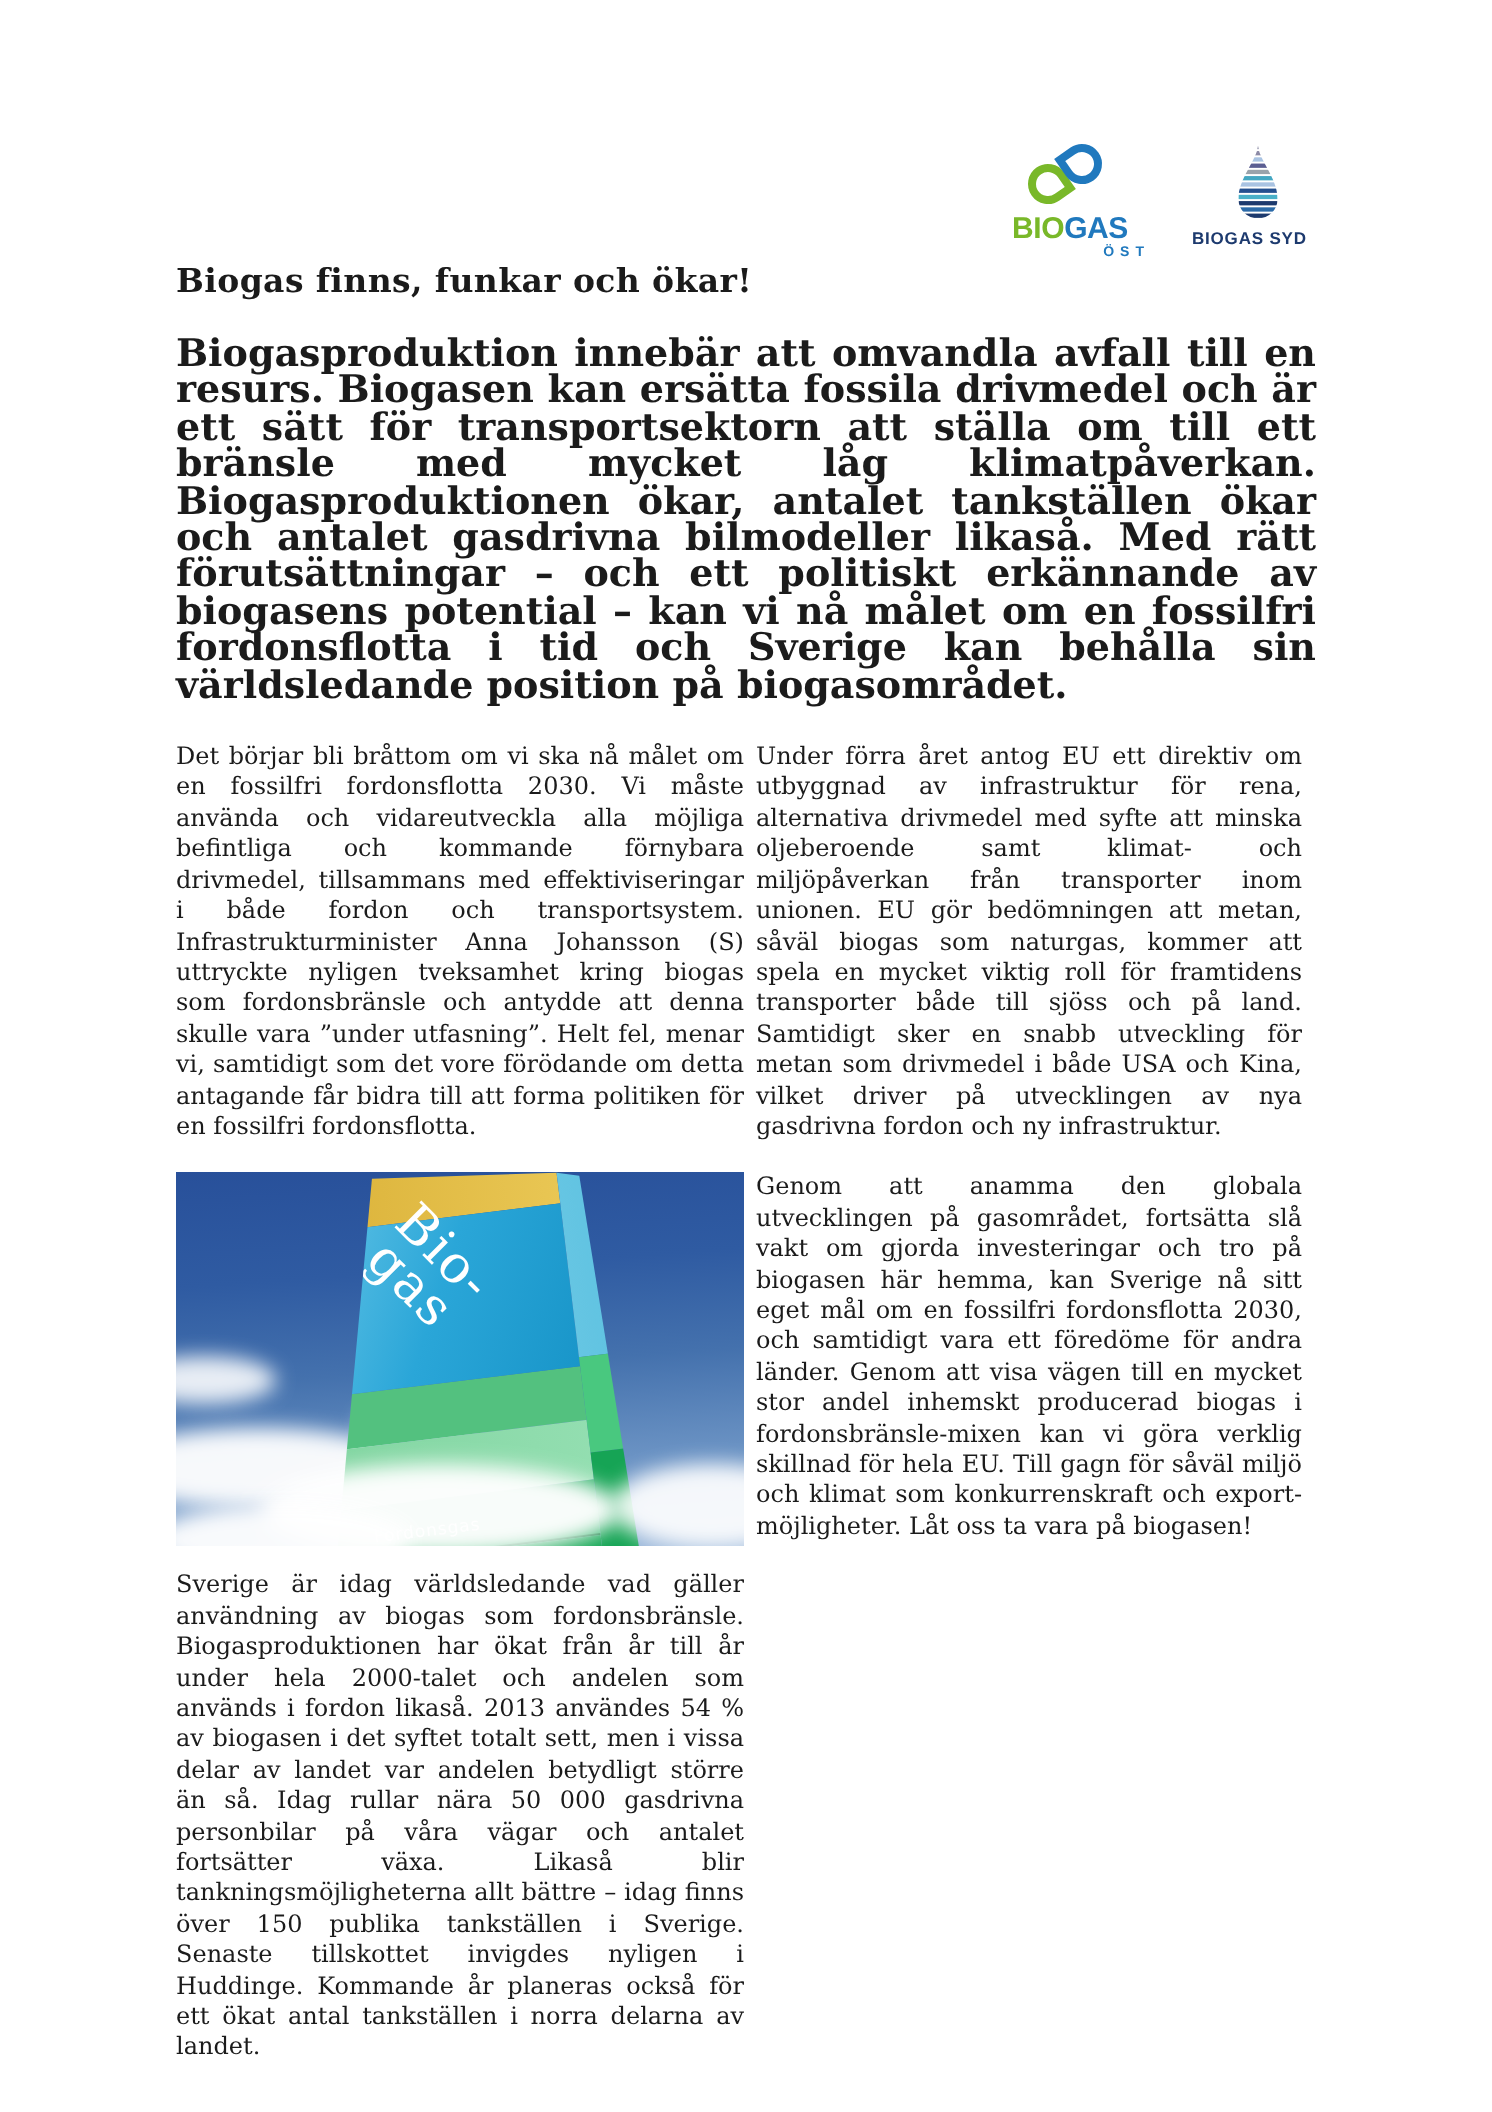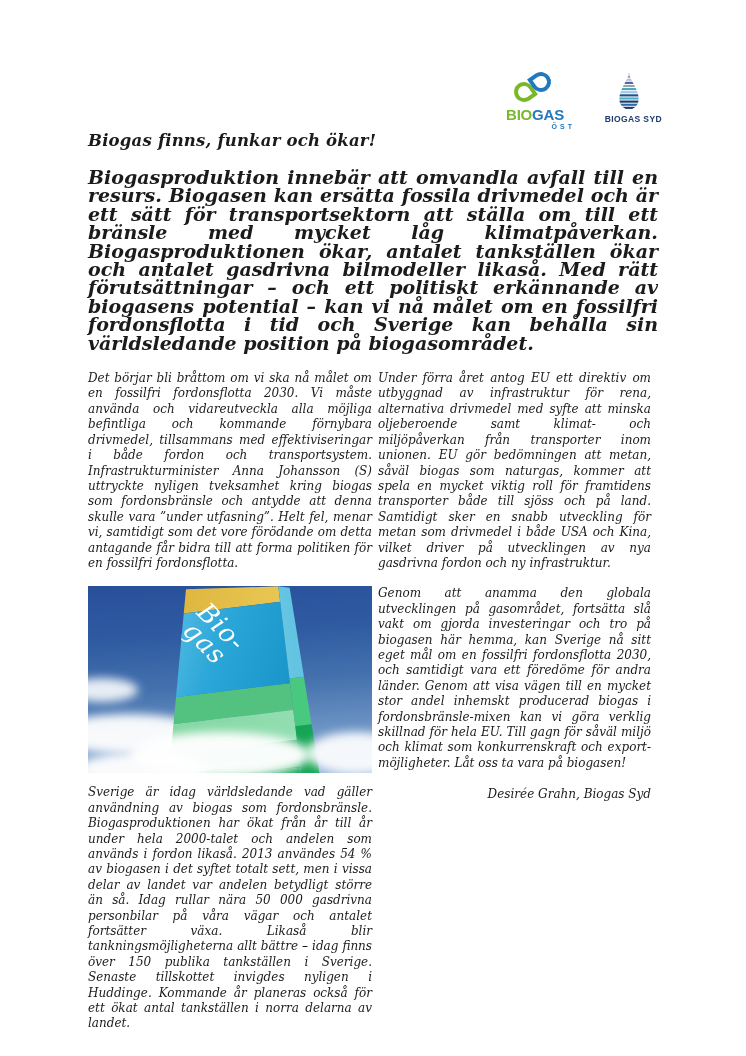--- a/index.html
+++ b/index.html
@@ -1,34 +1,34 @@
 <!DOCTYPE html>
 <html lang="sv"><head>
 <meta charset="utf-8">
 <style>
   html,body { margin:0; padding:0; background:#ffffff; }
   .page {
     position:relative; width:746px; height:1056px; background:#fff;
     font-family:"DejaVu Serif", serif; color:#1b1b1b; overflow:hidden;margin-top:15px;
   }
-  .content { padding:116px 88px 0 88px;font-style:italic; }
+  .content { padding:116px 88px 0 88px; }
 
   
   .logos { position:absolute; top:56px; right:84px; display:flex; align-items:flex-start; gap:16px; }
   .logo-ost { width:90px; height:62px; position:relative; text-align:center; }
   .ost-symbol { position:relative; width:46px; height:34px; margin:0 auto; }
   .leaf { position:absolute; width:20px; height:20px; box-sizing:border-box; border-radius:50% 50% 0 50%; }
   .leaf.green { border:4.5px solid #79b829; transform:rotate(-35deg); left:2px; top:11px; }
   .leaf.blue  { border:4.5px solid #2079be; transform:rotate(145deg); left:19px; top:1px; }
   .ost-wordmark { font-family:"Liberation Sans",sans-serif; font-weight:bold; font-size:15px;
     letter-spacing:-0.2px; line-height:1; margin-top:2px; white-space:nowrap; }
   .ost-wordmark .bio { color:#79b829; } .ost-wordmark .gas { color:#2079be; }
   .ost-region { font-family:"Liberation Sans",sans-serif; font-weight:bold; font-size:7px;
     color:#2079be; letter-spacing:3px; text-align:right; padding-right:5px; margin-top:1px; }
-  .logo-syd { width:66px; text-align:right; padding-top:1px; }
+  .logo-syd { width:66px; text-align:left; padding-top:1px; }
   .droplet { display:block; margin:0 auto; }
   .syd-wordmark { font-family:"Liberation Sans",sans-serif; font-weight:bold; font-size:8.5px;
     color:#1d3a6e; letter-spacing:0.4px; margin-top:2px; white-space:nowrap; }
 
   
   h1.title { margin:0; font-size:16.5px; font-weight:bold; letter-spacing:0.2px; }
   p.intro { margin:18px 0 0 0; font-weight:bold; font-size:19px; line-height:18.4px;
     text-align:justify; }
   .cols { display:flex; gap:6px; margin-top:19px; }
   .col { text-align:justify; font-size:12px; line-height:15.4px; }
@@ -154,18 +154,17 @@
           <div class="cloud cl5"></div>
         </figure>
 
         <p>Sverige är idag världsledande vad gäller användning av biogas som fordonsbränsle. Biogasproduktionen har ökat från år till år under hela 2000-talet och andelen som används i fordon likaså. 2013 användes 54 % av biogasen i det syftet totalt sett, men i vissa delar av landet var andelen betydligt större än så. Idag rullar nära 50 000 gasdrivna personbilar på våra vägar och antalet fortsätter växa. Likaså blir tankningsmöjligheterna allt bättre – idag finns över 150 publika tankställen i Sverige. Senaste tillskottet invigdes nyligen i Huddinge. Kommande år planeras också för ett ökat antal tankställen i norra delarna av landet.</p>
       </div>
 
       <div class="col col-right">
         <p>Under förra året antog EU ett direktiv om utbyggnad av infrastruktur för rena, alternativa drivmedel med syfte att minska oljeberoende samt klimat- och miljöpåverkan från transporter inom unionen. EU gör bedömningen att metan, såväl biogas som naturgas, kommer att spela en mycket viktig roll för framtidens transporter både till sjöss och på land. Samtidigt sker en snabb utveckling för metan som drivmedel i både USA och Kina, vilket driver på utvecklingen av nya gasdrivna fordon och ny infrastruktur.</p>
         <p>Genom att anamma den globala utvecklingen på gasområdet, fortsätta slå vakt om gjorda investeringar och tro på biogasen här hemma, kan Sverige nå sitt eget mål om en fossilfri fordonsflotta 2030, och samtidigt vara ett föredöme för andra länder. Genom att visa vägen till en mycket stor andel inhemskt producerad biogas i fordonsbränsle-mixen kan vi göra verklig skillnad för hela EU. Till gagn för såväl miljö och klimat som konkurrenskraft och export-möjligheter. Låt oss ta vara på biogasen!</p>
         <div class="sig">
-          <div>Desirée Grahn, Biogas Syd</div>
         </div>
       </div>
     </div>
   </div>
 </div>
 
 </body></html>

